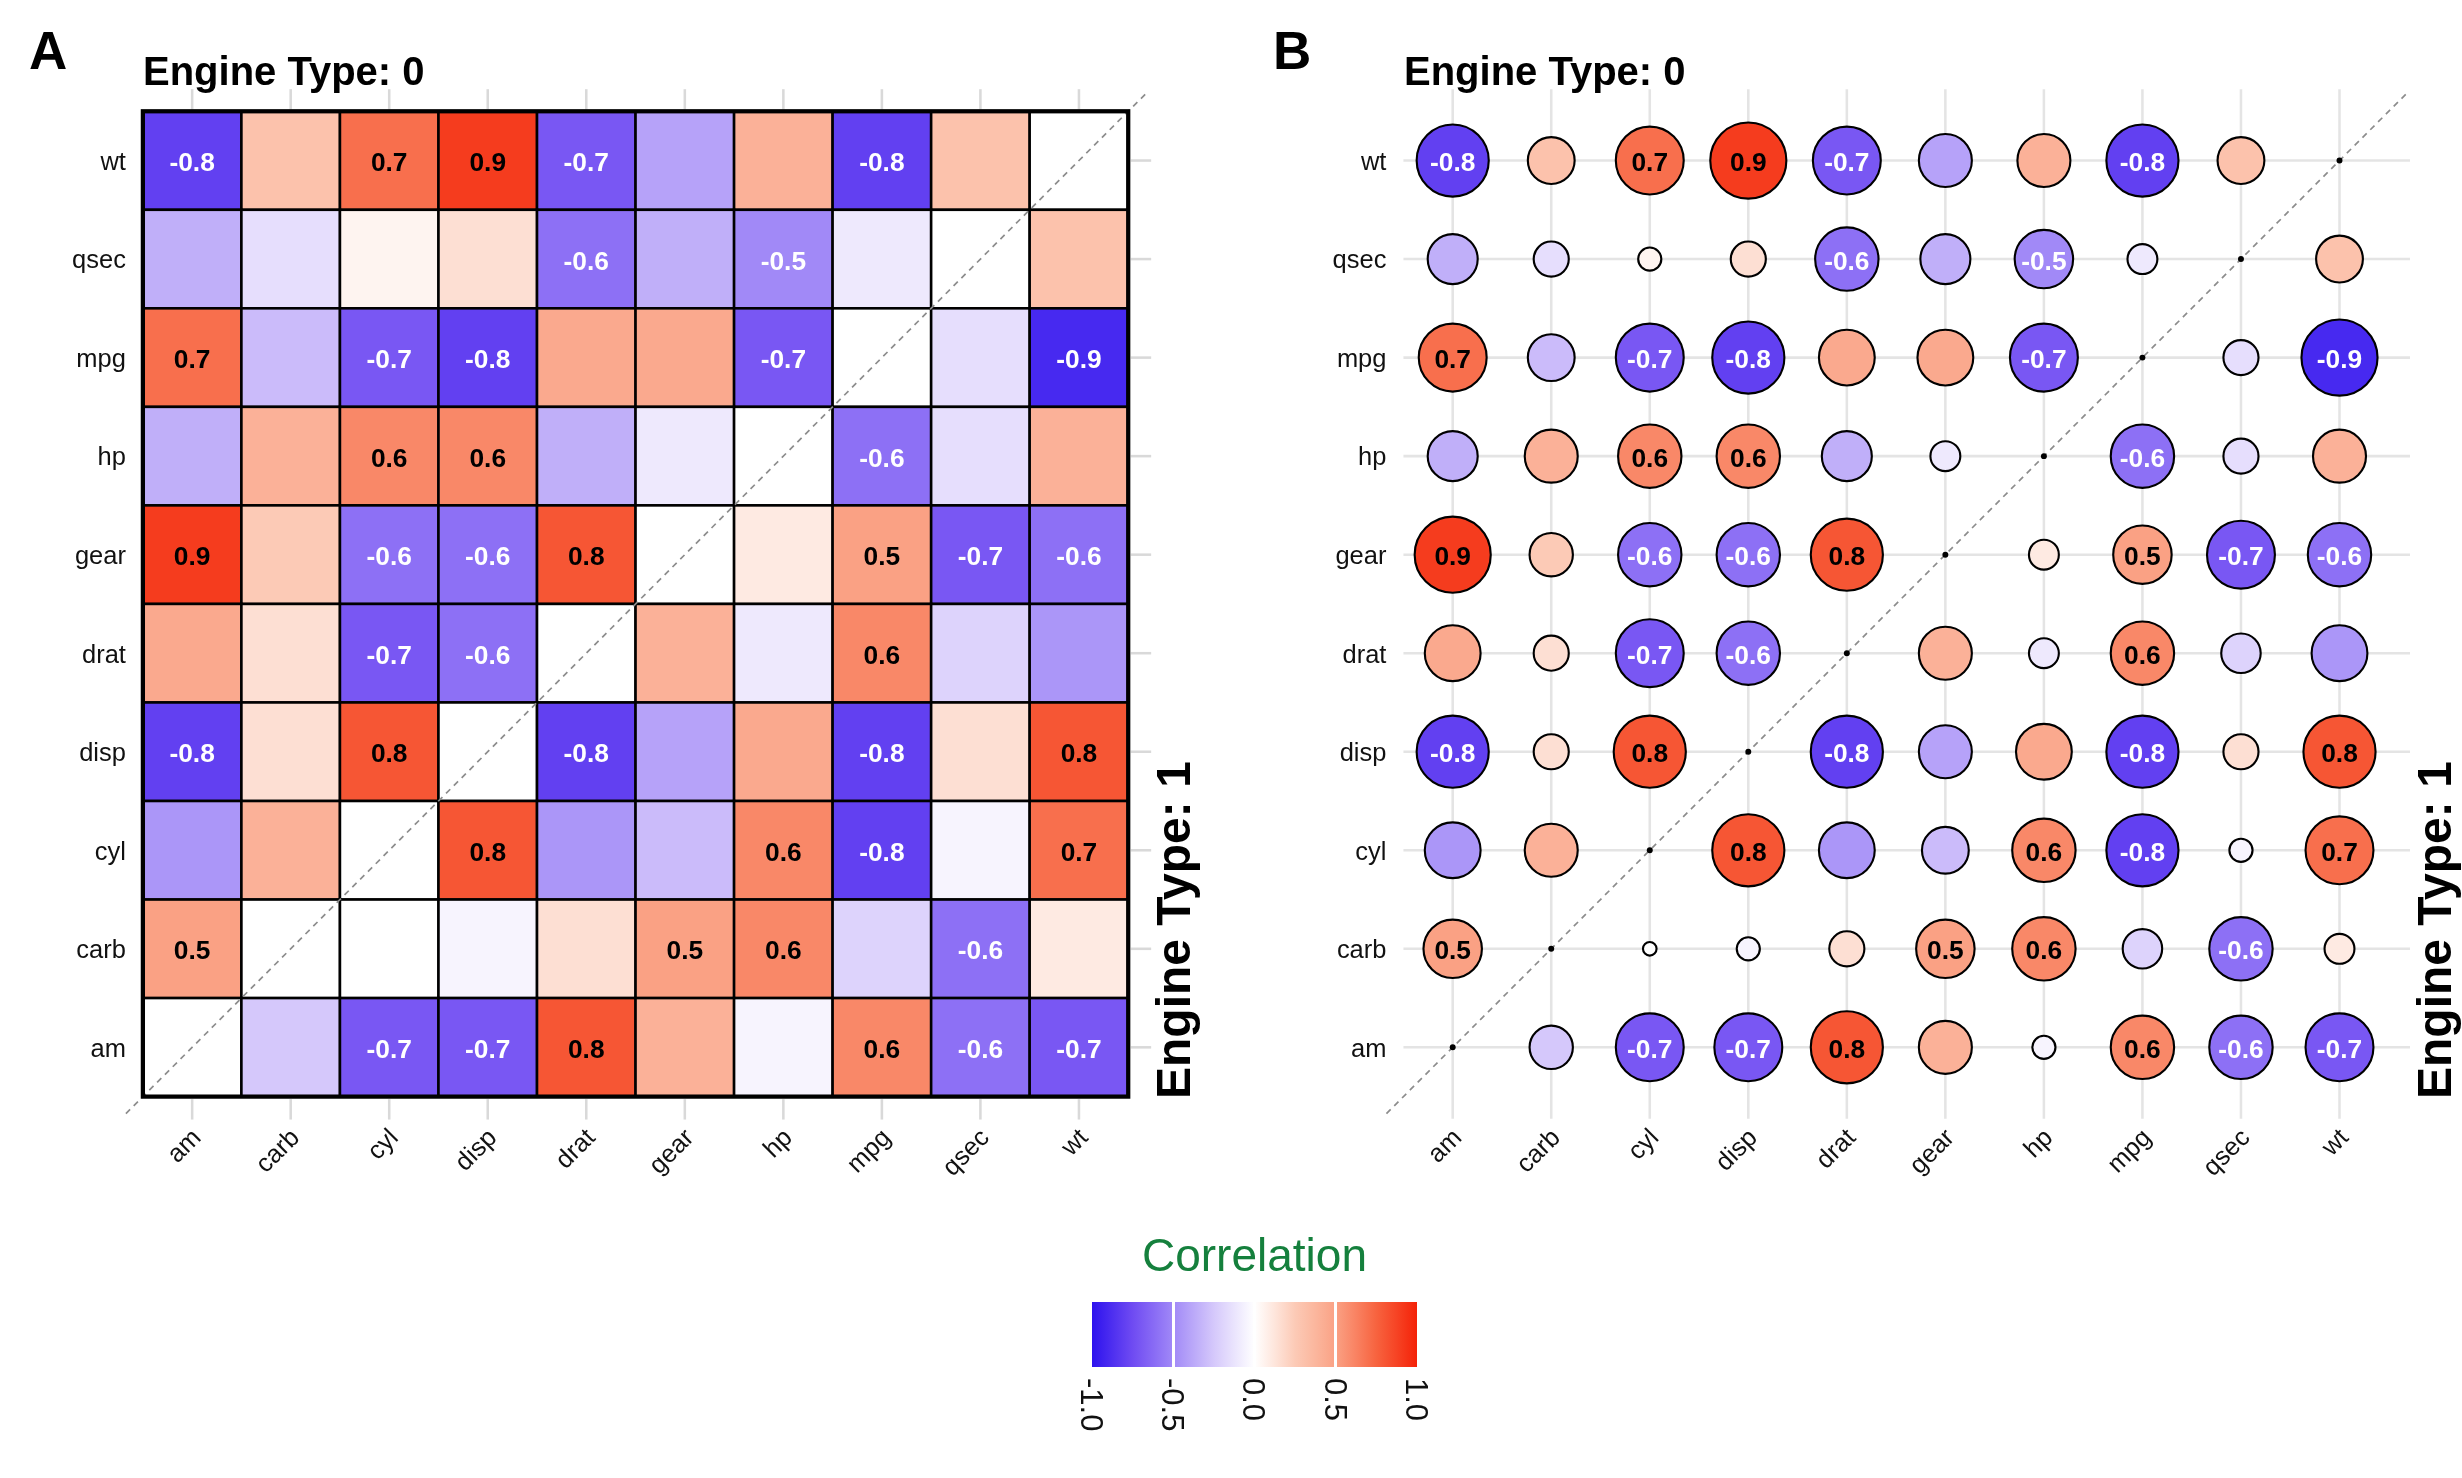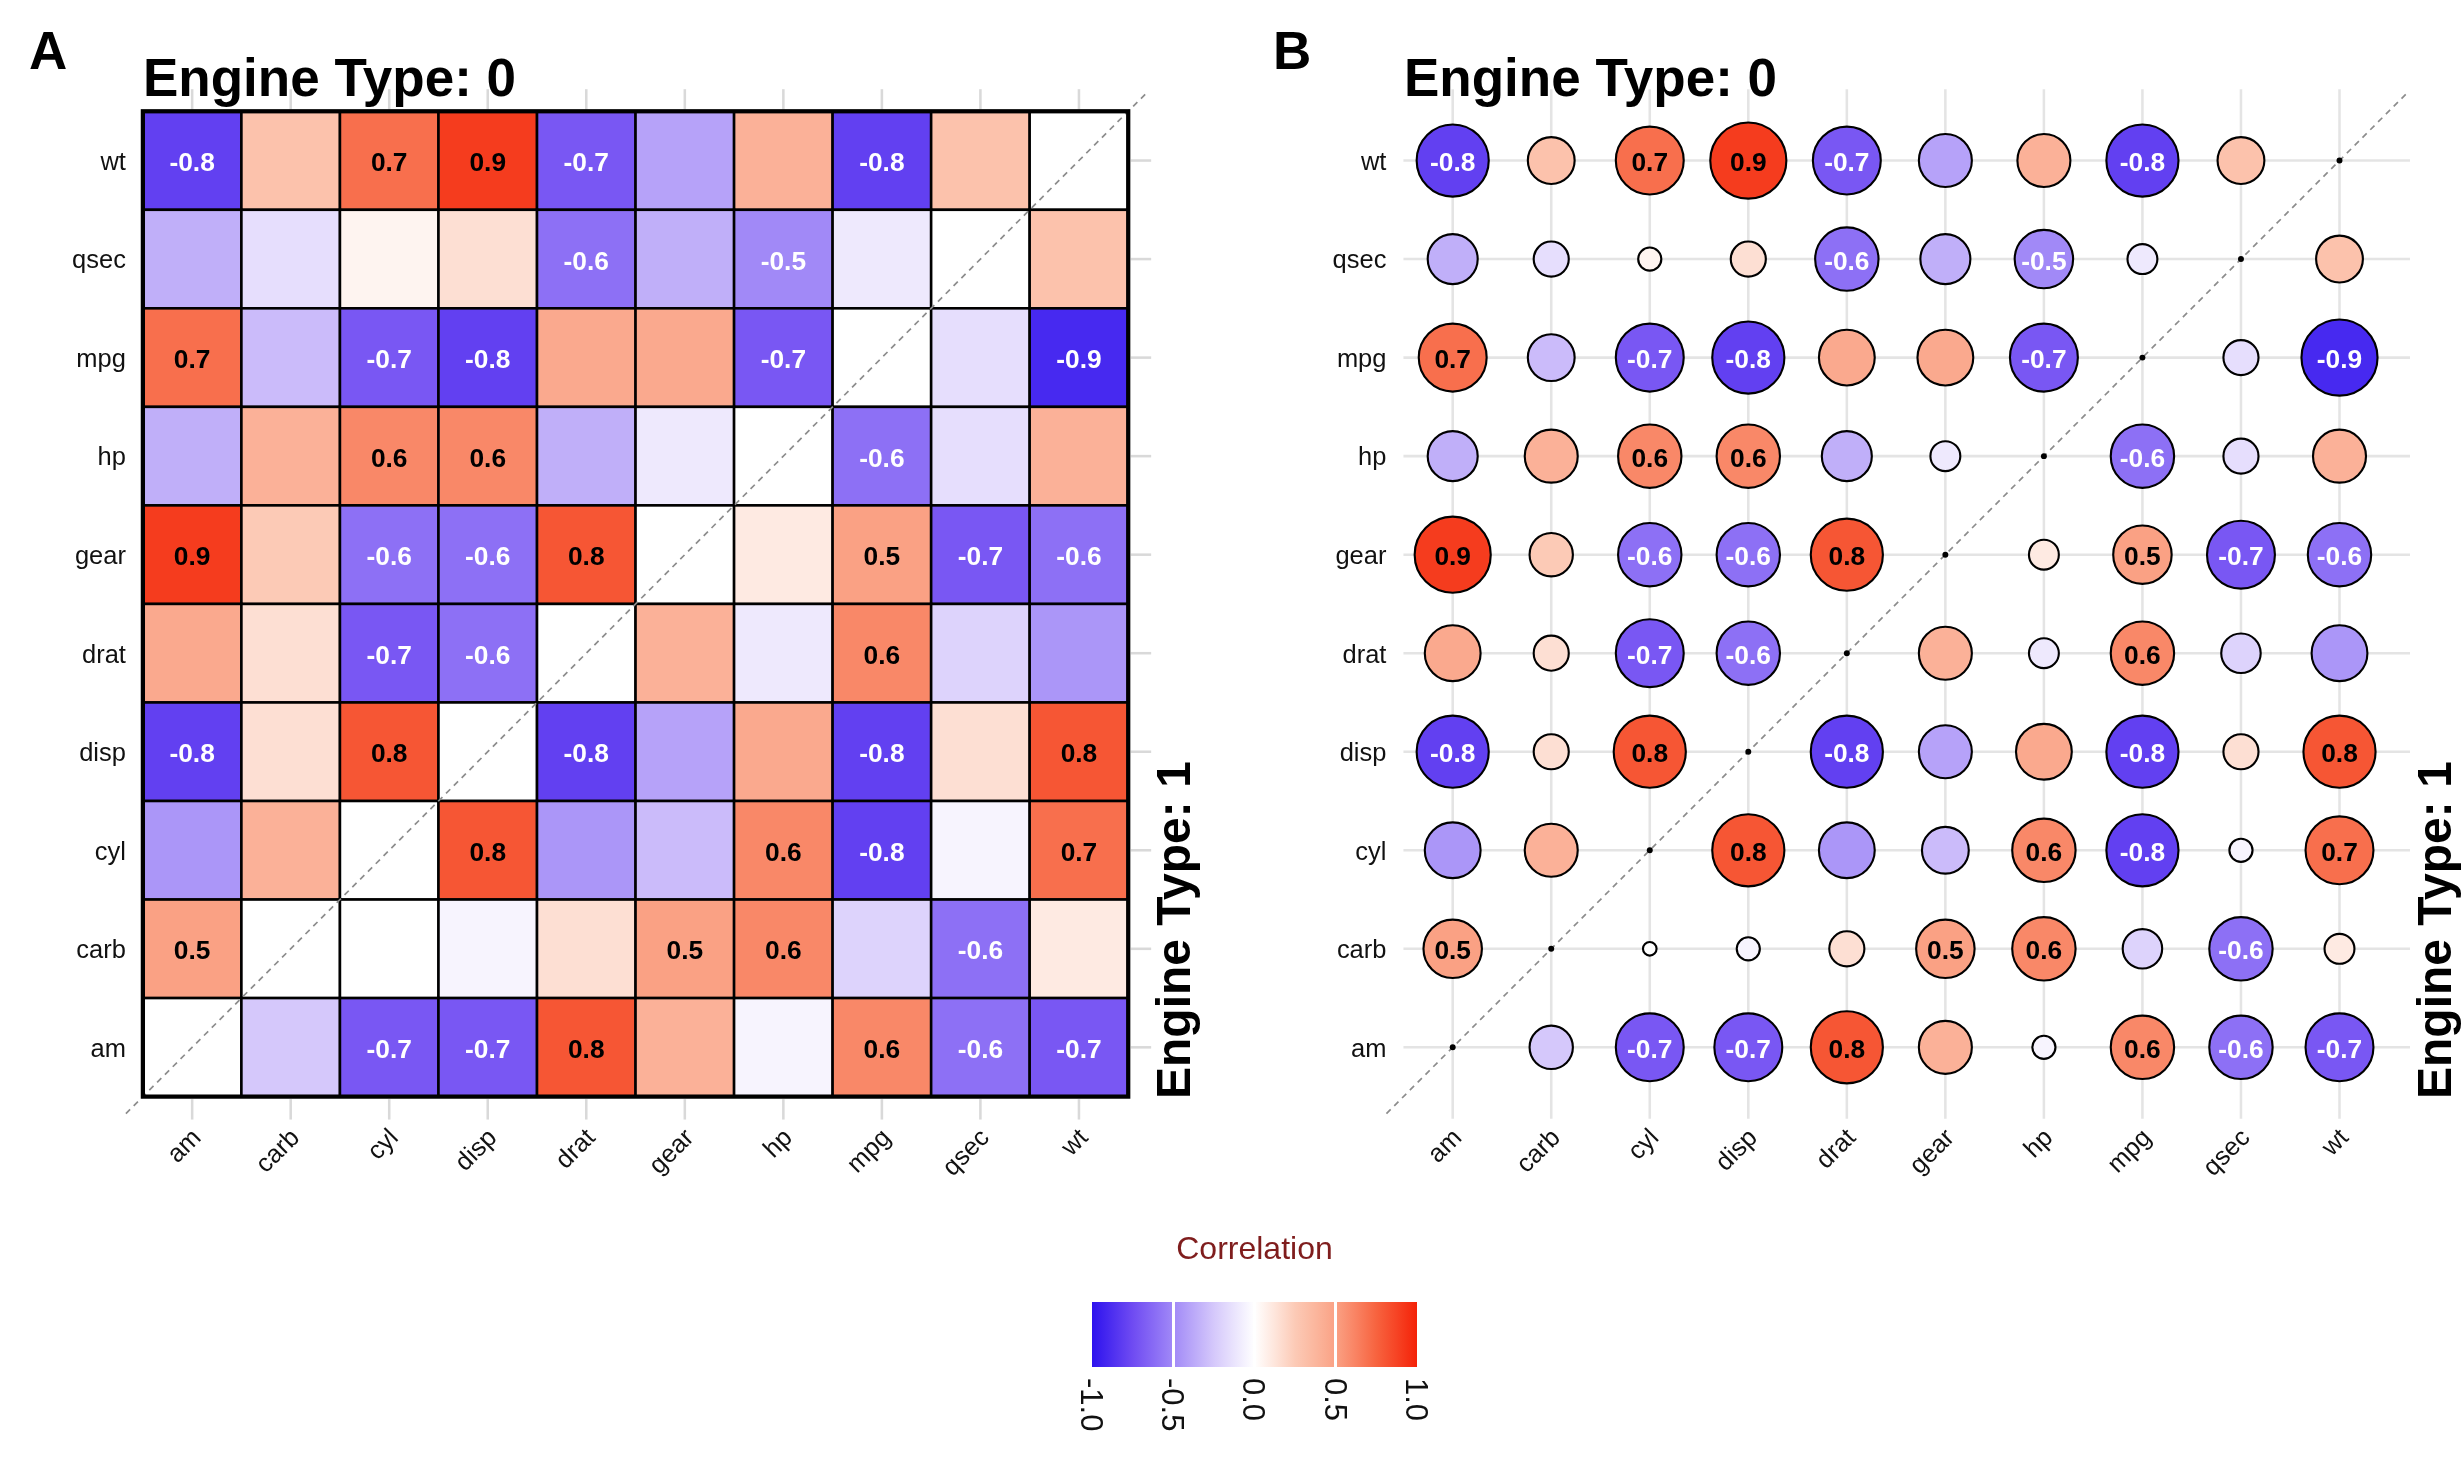--- a/index.html
+++ b/index.html
@@ -1,24 +1,24 @@
 <!DOCTYPE html>
 <html style="font-size:13.6px"><head>
 <meta charset="utf-8">
 <style>
   html,body{margin:0;padding:0;background:#ffffff;}
   body{width:2462px;height:1478px;position:relative;overflow:hidden;
        font-family:"Liberation Sans",sans-serif;-webkit-font-smoothing:antialiased;}
   #plot-svg{position:absolute;left:0;top:0;}
   .tag{position:absolute;top:24px;font-size:53px;font-weight:bold;color:#000;line-height:1;}
-  .panel-title{position:absolute;top:51px;font-size:53px;font-weight:bold;color:#000;line-height:1;white-space:nowrap;}
+  .panel-title{position:absolute;top:51px;font-size:40px;font-weight:bold;color:#000;line-height:1;white-space:nowrap;}
   .right-label{position:absolute;font-size:48px;font-weight:bold;color:#000;line-height:48px;
                white-space:nowrap;transform:rotate(-90deg);transform-origin:0 0;}
   .legend-title{position:absolute;left:1092px;top:1232px;width:325px;text-align:center;
-                font-size:32px;color:#7f1d1d;line-height:1;}
+                font-size:46px;color:#15803d;line-height:1;}
   #legend-bar{position:absolute;left:1092px;top:1302px;width:325px;height:65px;}
   .legend-tick{position:absolute;top:0;width:3.4px;height:100%;background:#ffffff;}
   .legend-tick-label{position:absolute;font-size:31px;color:#111;line-height:31px;white-space:nowrap;
                      transform:rotate(90deg);transform-origin:0 0;}
 </style>
 </head>
 <body>
 
 <svg id="plot-svg" width="2462" height="1478" viewBox="0 0 2898 1740">
     <g>

